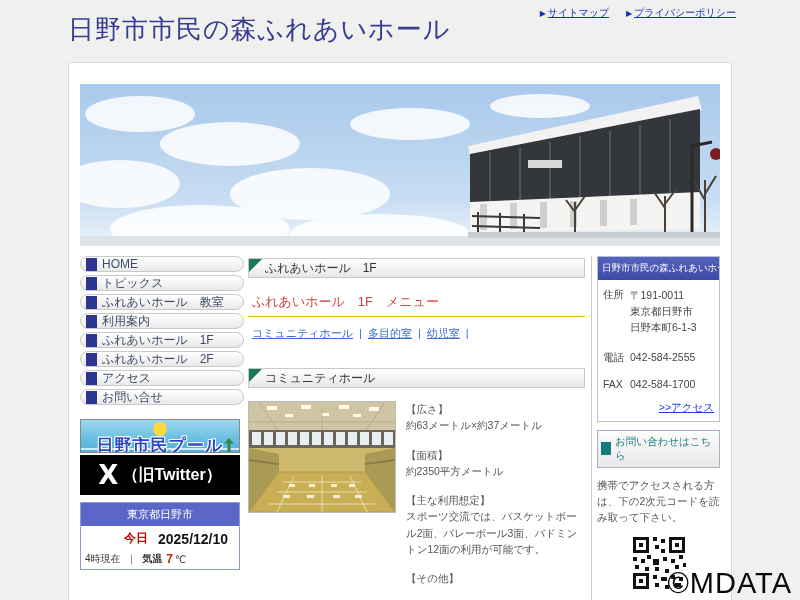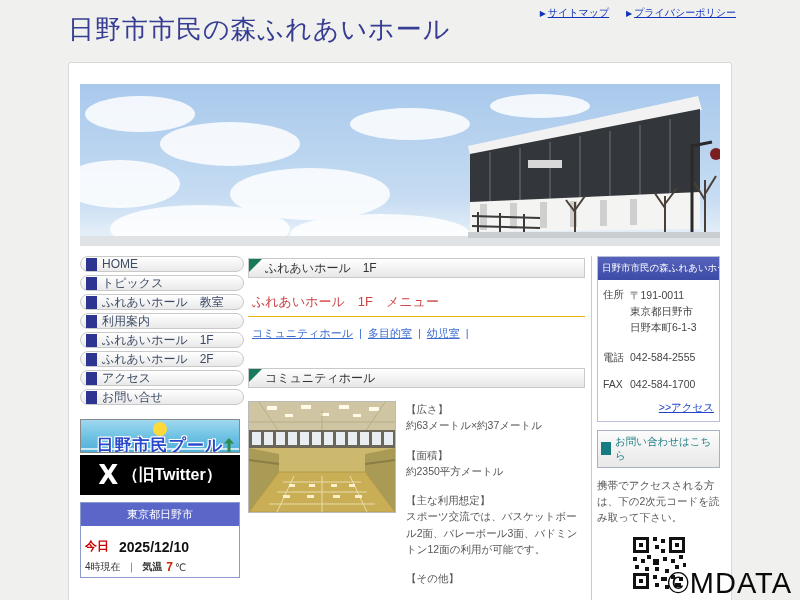--- a/index.html
+++ b/index.html
@@ -65,21 +65,21 @@
     width:160px; height:40px; margin-top:2px; background:#000; cursor:pointer;
     display:flex; align-items:center; justify-content:center; color:#fff;
   }
   .x-banner .xg { font-size:26px; font-weight:bold; margin-right:4px; font-family:"DejaVu Sans",sans-serif; }
   .x-banner .xt { font-size:16px; font-weight:bold; }
   
   .weather { width:160px; margin-top:7px; border:1px solid #8d9ace; background:#fff; }
   .weather .w-head {
     background:#5a67c9; color:#fff; text-align:center; font-size:11px; padding:4px 0;
   }
-  .weather .w-row1 { display:flex; align-items:center; padding:12px 4px 2px 4px; }
+  .weather .w-row1 { display:flex; align-items:center; padding:4px 4px 2px 4px;margin-left:39px; }
   .weather .today { color:#cc0000; font-weight:bold; font-size:12px; margin-right:10px; }
   .weather .date { color:#111; font-weight:bold; font-size:14px; }
   .weather .w-row2 { display:flex; align-items:center; padding:3px 4px; font-size:10px; color:#333; }
   .weather .sep { margin:0 6px; color:#555; }
   .weather .temp-label { font-weight:bold; margin-right:4px; }
   .weather .temp-val { color:#cc2200; font-weight:bold; font-size:12px; margin-right:2px; }
   
   .sec-head {
     position:relative; height:20px; line-height:19px;
     background:linear-gradient(#ffffff,#e7e7e7);

